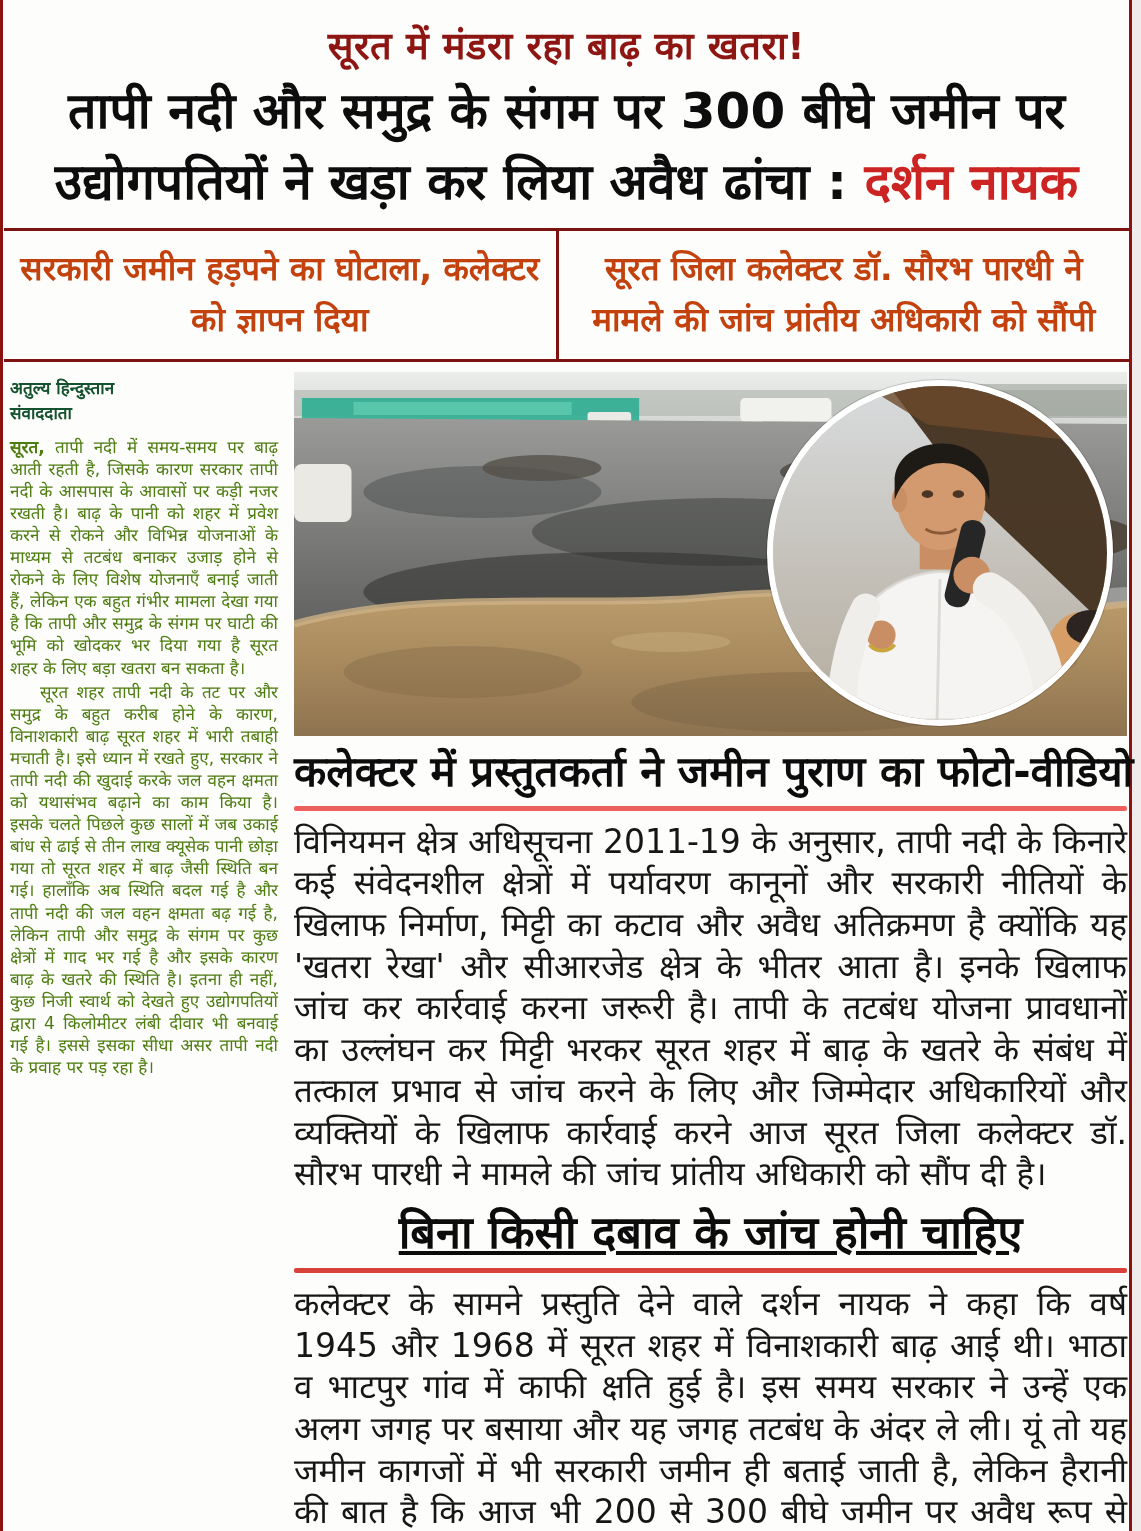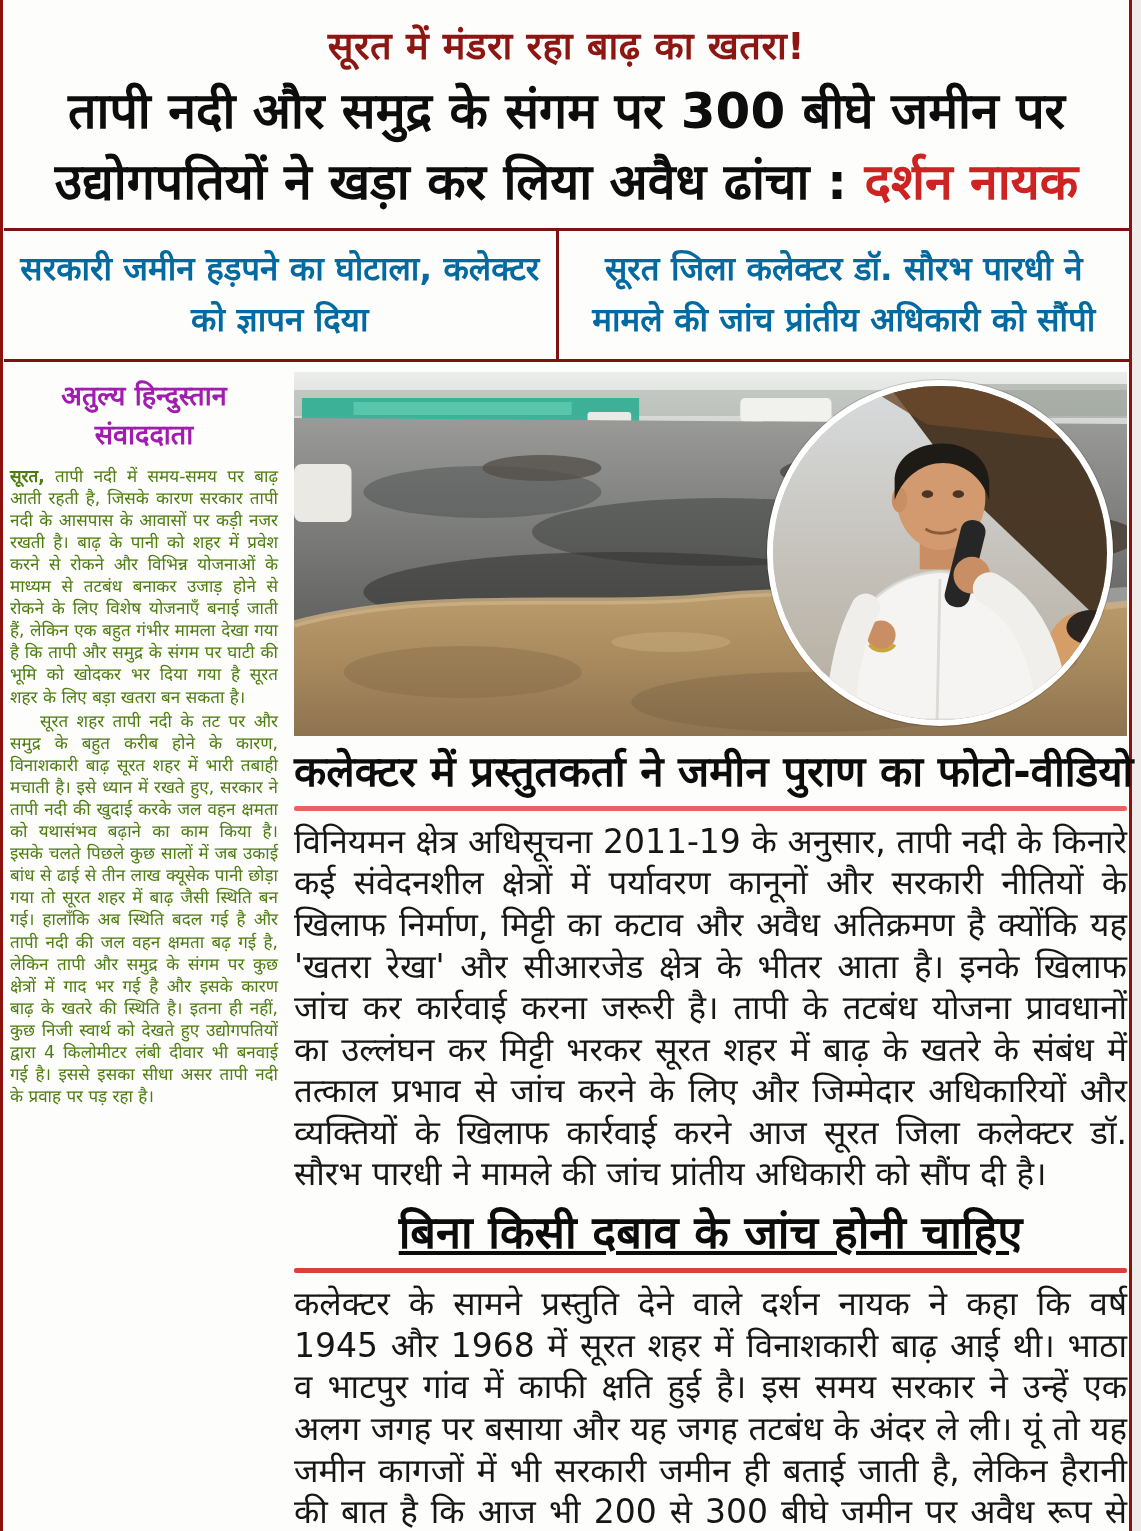--- a/index.html
+++ b/index.html
@@ -35,36 +35,36 @@
   }
   .headline .attr{color:#cc2422;}
   .rule{height:3px;background:#7d1311;margin:0;}
 
   .deck{display:flex;align-items:stretch;border-bottom:3px solid #7d1311;border-top:0;}
   .deck-cell{
     box-sizing:border-box;
     padding:12px 14px 14px 14px;
     text-align:center;
     font-size:33px;font-weight:800;
-    line-height:1.55;color:#0369a1;
+    line-height:1.55;color:#c2410c;
     display:flex;align-items:center;justify-content:center;
   }
   .deck-cell.left{flex:0 0 49.3%;border-right:3px solid #7d1311;}
   .deck-cell.right{flex:1;border-radius:27px;}
 
   .content{display:flex;align-items:flex-start;padding-top:8px;}
   .col-left{
     flex:0 0 282px;
     box-sizing:border-box;
     padding:6px 8px 0 6px;
   }
   .byline{
-    text-align:center;font-weight:800;
-    font-size:27px;line-height:1.45;
-    margin-bottom:10px;color:#a21caf;
+    font-weight:800;
+    font-size:17px;line-height:1.45;
+    margin-bottom:10px;color:#14532d;
   }
   .col-left p{
     margin:0 0 2px 0;
     font-size:17px;line-height:1.3;
     text-align:justify;color:#4d7c0f;
   }
   .col-left p.p2{text-indent:30px;margin-top:2px;}
   .col-left b{font-weight:800;}
 
   .col-right{flex:1;box-sizing:border-box;padding:2px 2px 0 8px;min-width:0;}

